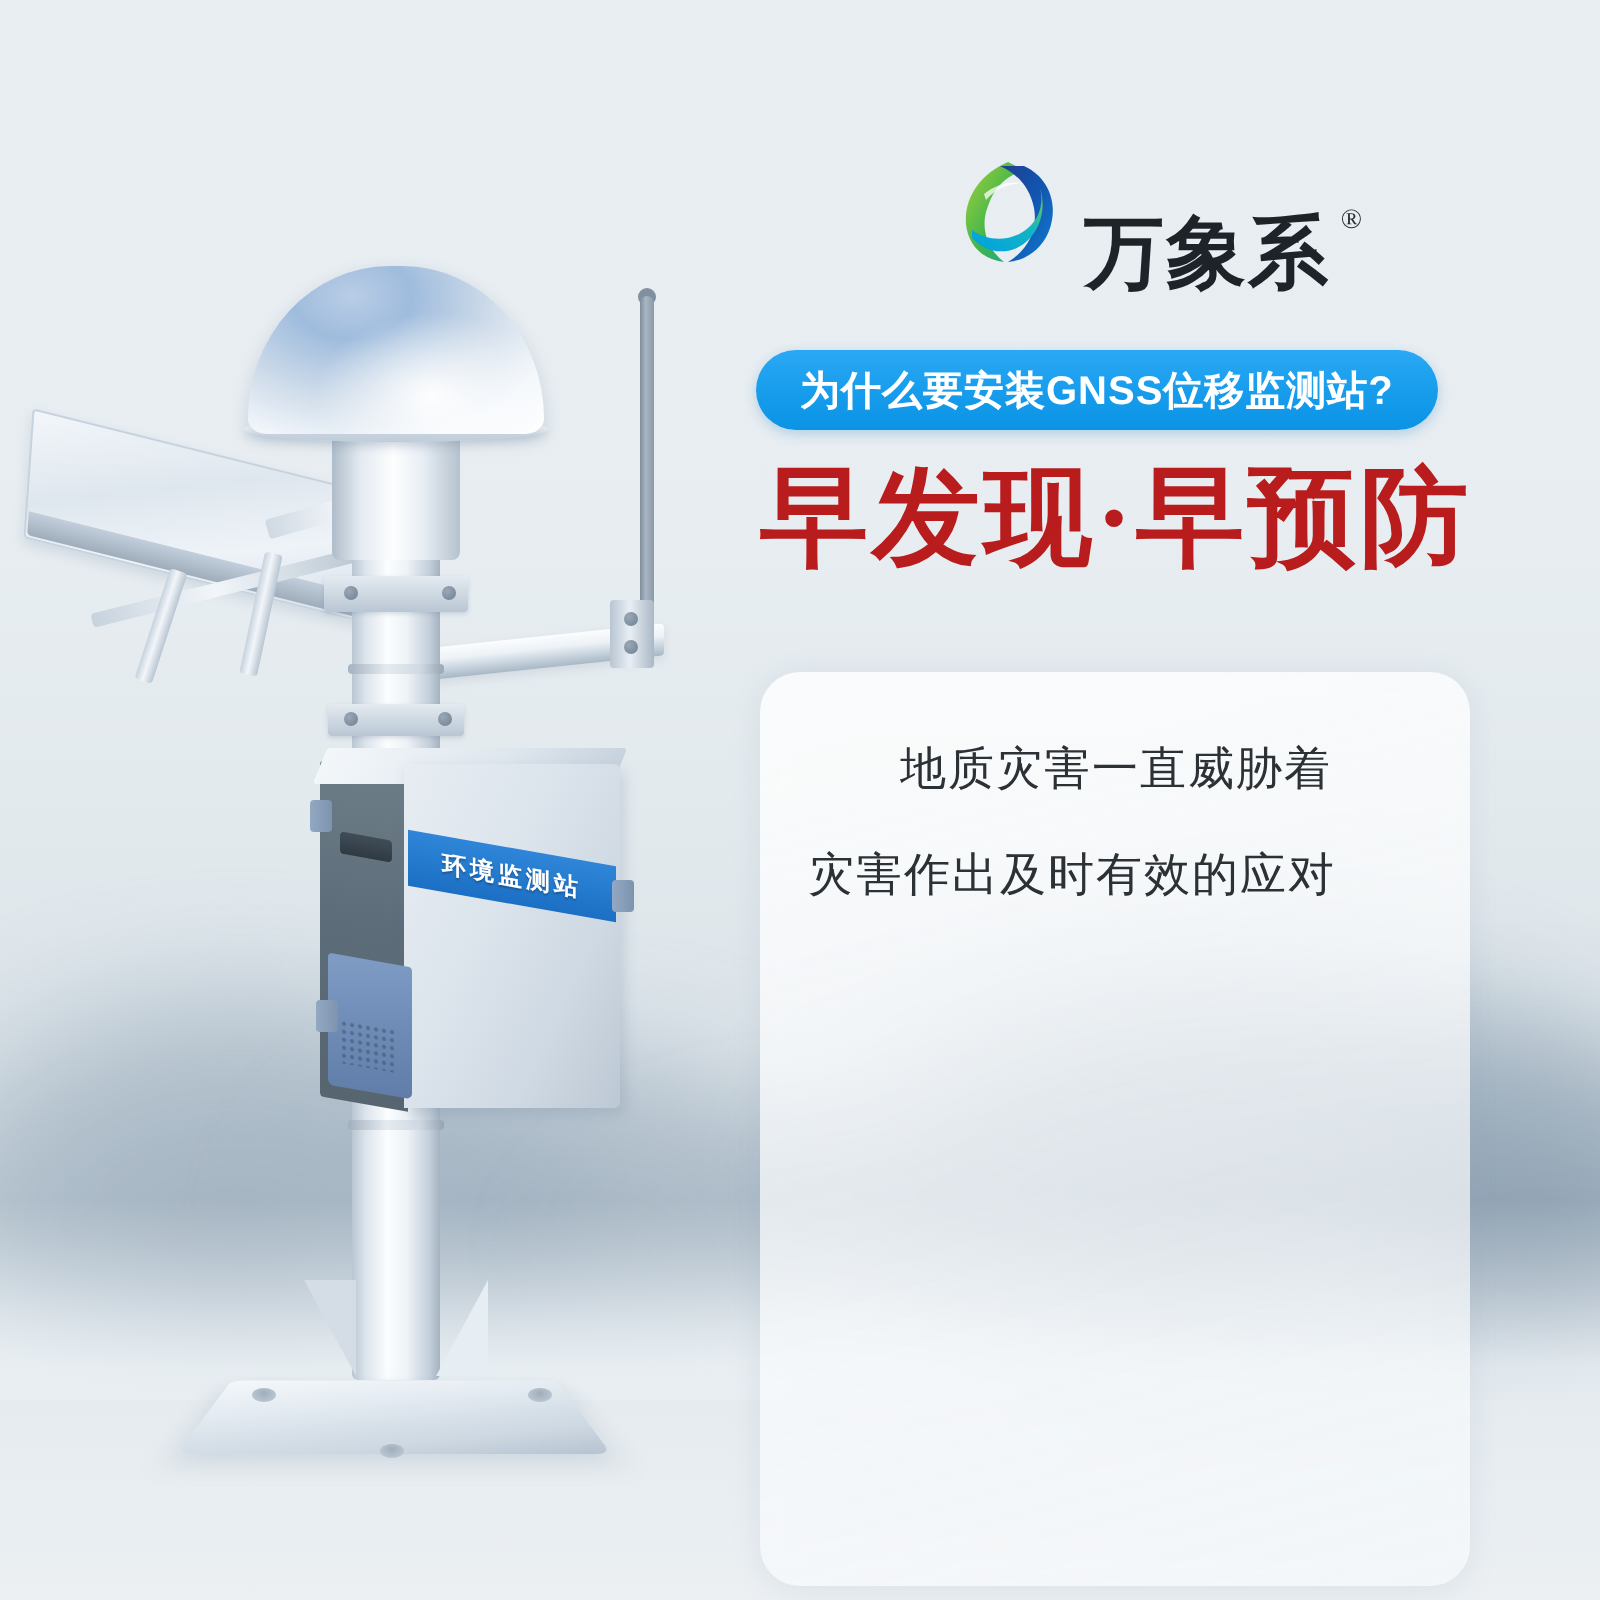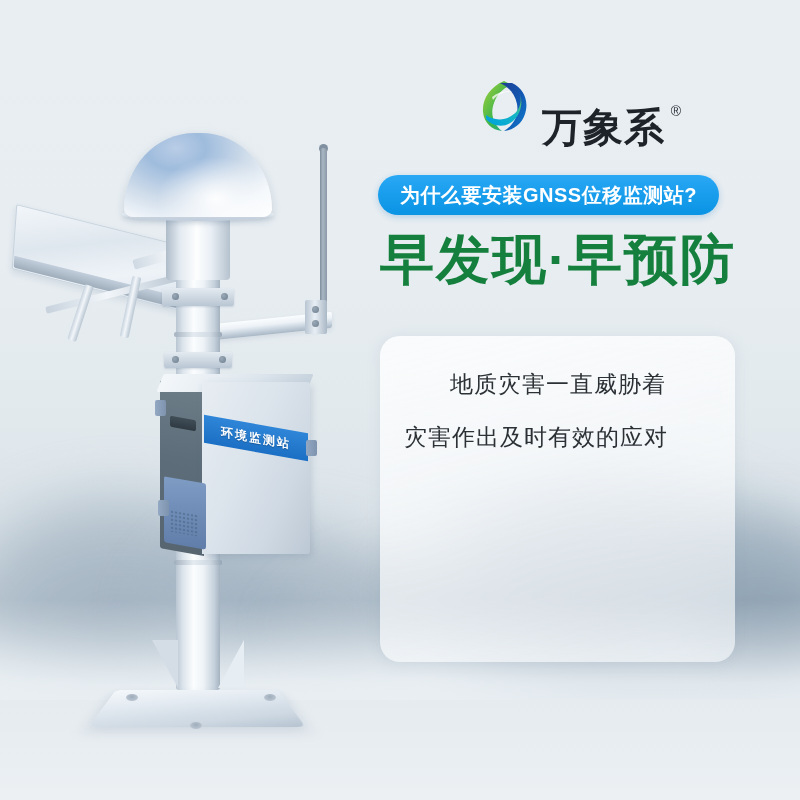--- a/index.html
+++ b/index.html
@@ -203,21 +203,21 @@
 
   
   #content { position:absolute; left:360px; top:0; width:440px; height:800px; }
 
   .logo-row {
     position:absolute; left:118px; top:64px;
     display:flex; align-items:center; gap:12px;
   }
   .logo-mark { width:52px; height:54px; flex:none; }
   .logo-text {
-    font-family:Liberation Sans, sans-serif;
+    font-family:Liberation Serif, serif;
     font-size:40px; font-weight:700; color:#1d2328;
     letter-spacing:1px; line-height:1; position:relative;margin-top:43px;
   }
   .logo-reg {
     position:absolute; right:-17px; top:-3px;
     font-size:14px; font-weight:400; color:#2a3036;
   }
 
   .pill {
     position:absolute; left:18px; top:175px;
@@ -225,27 +225,27 @@
     border-radius:20px;
     background:linear-gradient(180deg,#2aa8f5 0%,#169ceb 55%,#0b93e4 100%);
     display:flex; align-items:center;
     color:#fff; font-size:20px; font-weight:700; letter-spacing:.5px;
     white-space:nowrap;
     box-shadow:0 2px 6px rgba(20,120,200,.25);
   }
 
   .headline {
     position:absolute; left:20px; top:228px;
-    font-size:54px; font-weight:700; color:#15803d;
-    letter-spacing:2px; line-height:1.15; white-space:nowrap;
+    font-size:54px; font-weight:700; color:#b91c1c;
+    letter-spacing:2px; line-height:1.15; white-space:nowrap;font-family:Liberation Serif, serif;
   }
 
   .info-card {
     position:absolute; left:20px; top:336px;
-    width:355px; height:326px;
+    width:355px; height:457px;
     border-radius:20px;
     background:linear-gradient(165deg,rgba(255,255,255,.80) 0%,rgba(252,253,254,.70) 45%,rgba(248,251,253,.62) 100%);
     backdrop-filter:blur(6px);
     box-shadow:0 2px 14px rgba(130,150,172,.16);
   }
   .info-lines {
     position:absolute; left:0; top:34px; width:100%;
     padding:0 24px;
     display:flex; flex-direction:column; gap:23px;
   }

